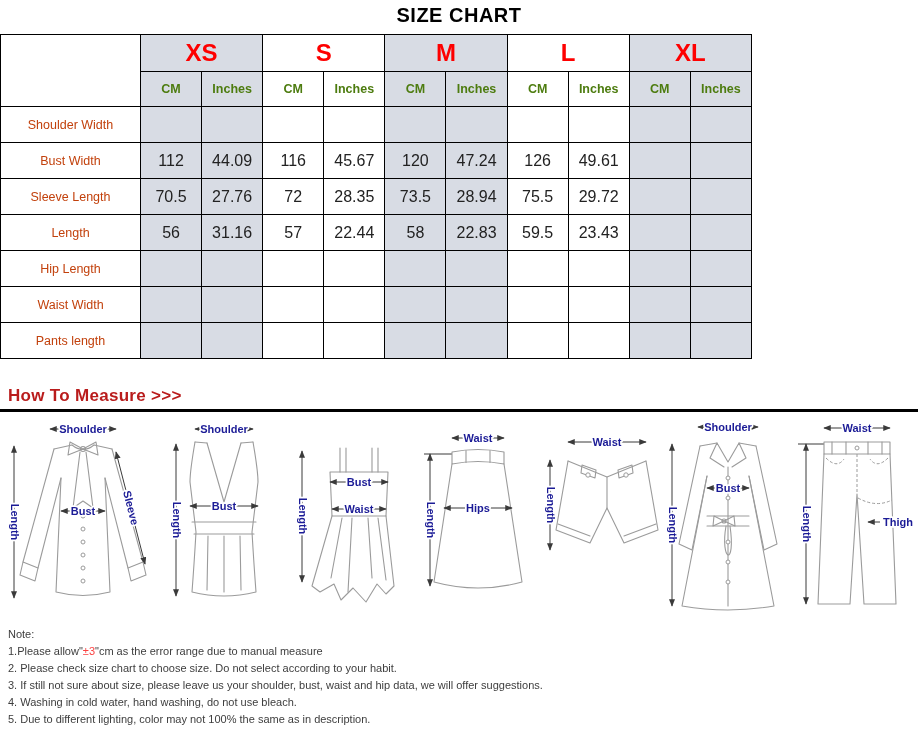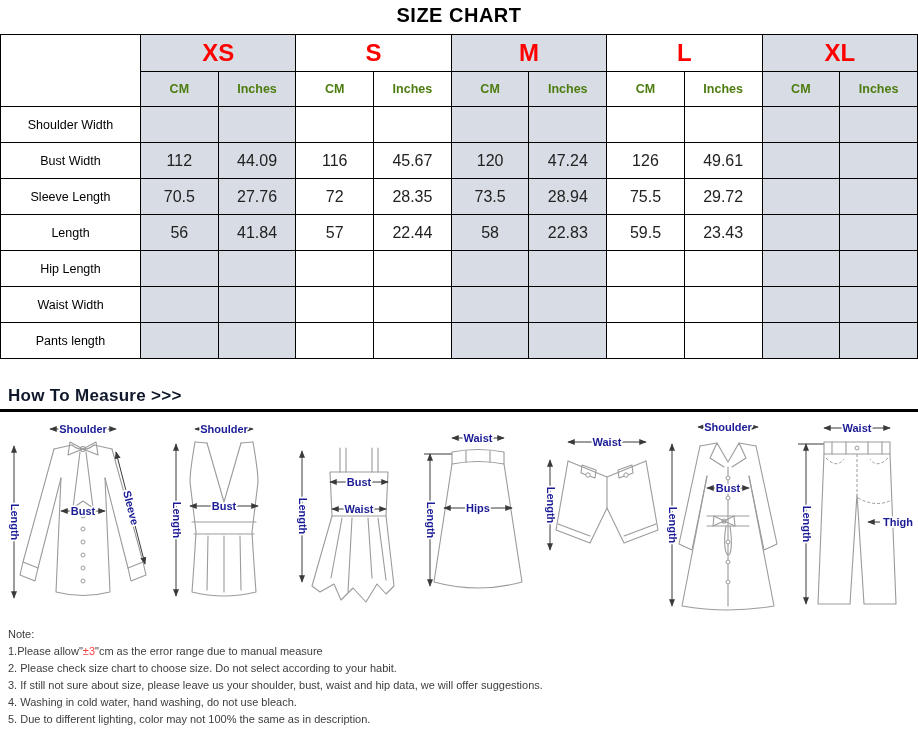--- a/index.html
+++ b/index.html
@@ -2,30 +2,30 @@
 <html><head>
 <meta charset="utf-8">
 <style>
   * { box-sizing: border-box; }
   html,body { margin:0; padding:0; background:#fff; }
   body { width:918px; height:752px; font-family:"Liberation Sans", sans-serif; color:#1a1a1a; }
   .page { position:relative; width:918px; height:752px; overflow:hidden; background:#fff; }
 
   .title { margin:0; padding:4px 12px 7px; text-align:center; font-size:20px; font-weight:bold; color:#000; letter-spacing:.5px; }
 
-  table.sc { border-collapse:collapse; table-layout:fixed; width:918px; }
+  table.sc { border-collapse:collapse; table-layout:fixed; width:752px; }
   table.sc th, table.sc td { border:1px solid #000; text-align:center; vertical-align:middle; padding:0; overflow:hidden; background:#fff; }
   table.sc .g { background:#d8dce4; }
   th.size { height:37px; font-size:24px; font-weight:bold; color:#fe0000; }
   th.corner { background:#fff; }
   tr.units th { height:35px; font-size:12.5px; font-weight:bold; color:#4d7c0f; }
   tbody td.val { height:36px; font-size:16px; font-weight:normal; color:#222; }
-  tbody td.rowlabel { font-size:12.5px; color:#000000; background:#fff; }
-
-  .htm-heading { margin:27px 0 3px 8px; font-size:17px; font-weight:bold; color:#0f172a; letter-spacing:.3px; }
+  tbody td.rowlabel { font-size:12.5px; color:#c2410c; background:#fff; }
+
+  .htm-heading { margin:27px 0 3px 8px; font-size:17px; font-weight:bold; color:#b91c1c; letter-spacing:.3px; }
   .rule { width:918px; height:3px; background:#000; }
 
   .diagrams { display:flex; justify-content:space-between; align-items:center; width:918px; height:204px; padding:4px 4px 0 2px; }
 
   .gm  { fill:none; stroke:#9b9b9b; stroke-width:1.1; stroke-linejoin:round; stroke-linecap:round; }
   .gmd { fill:none; stroke:#9b9b9b; stroke-width:1;   stroke-dasharray:3 2; stroke-linejoin:round; }
   .bt  { fill:#fff; stroke:#9b9b9b; stroke-width:1; }
   .ms  { stroke:#3a3a3a; stroke-width:1; fill:none; }
   .lb  { font-family:"Liberation Sans", sans-serif; font-size:11px; font-weight:bold; fill:#1b1b96;
          paint-order:stroke; stroke:#fff; stroke-width:3.5px; stroke-linejoin:round; }
@@ -112,21 +112,21 @@
         <td class="val g">73.5</td>
         <td class="val g">28.94</td>
         <td class="val">75.5</td>
         <td class="val">29.72</td>
         <td class="val g"></td>
         <td class="val g"></td>
       </tr>
       <tr>
         <td class="rowlabel">Length</td>
         <td class="val g">56</td>
-        <td class="val g">41.84</td>
+        <td class="val g">31.16</td>
         <td class="val">57</td>
         <td class="val">22.44</td>
         <td class="val g">58</td>
         <td class="val g">22.83</td>
         <td class="val">59.5</td>
         <td class="val">23.43</td>
         <td class="val g"></td>
         <td class="val g"></td>
       </tr>
       <tr>

